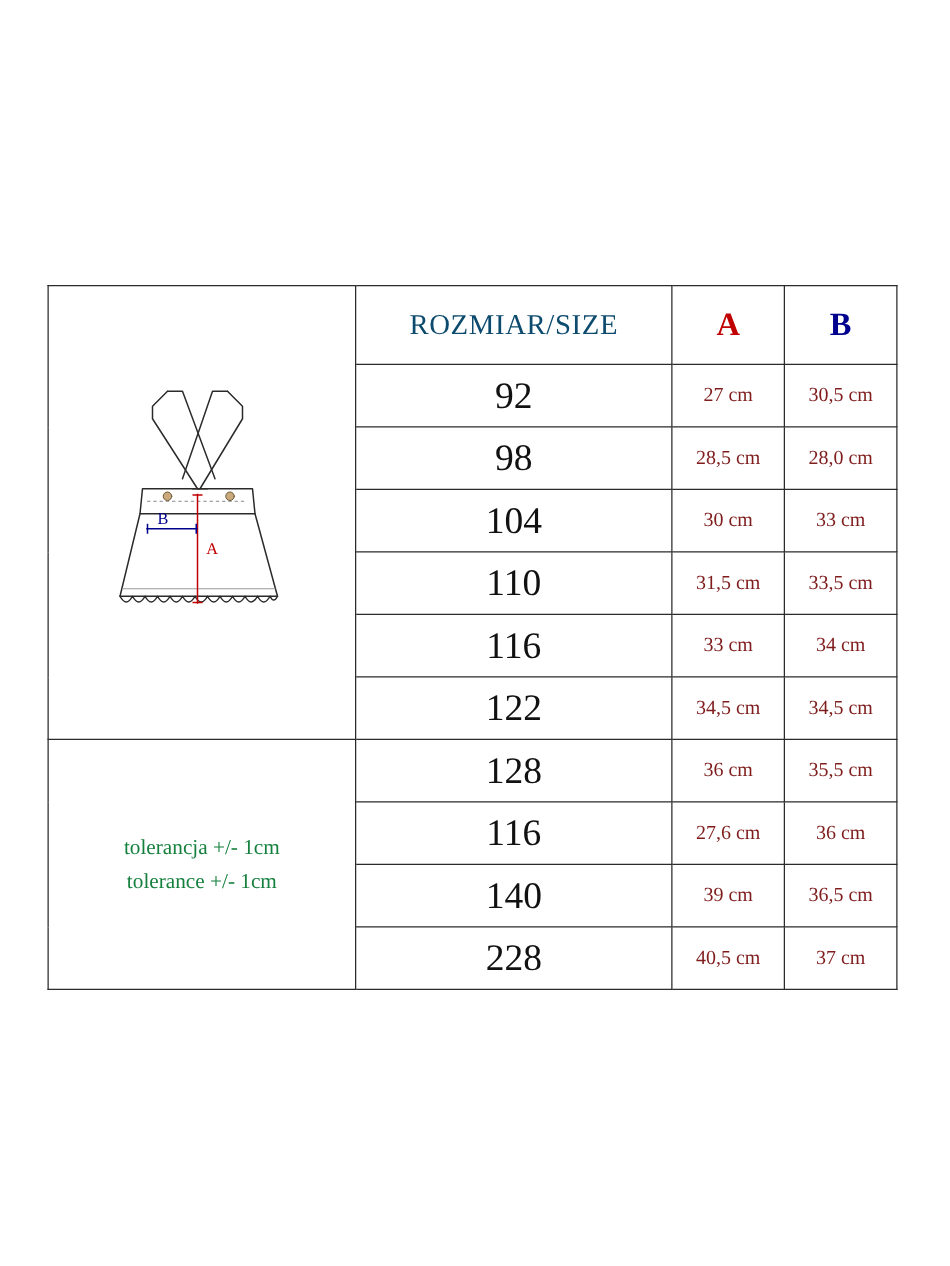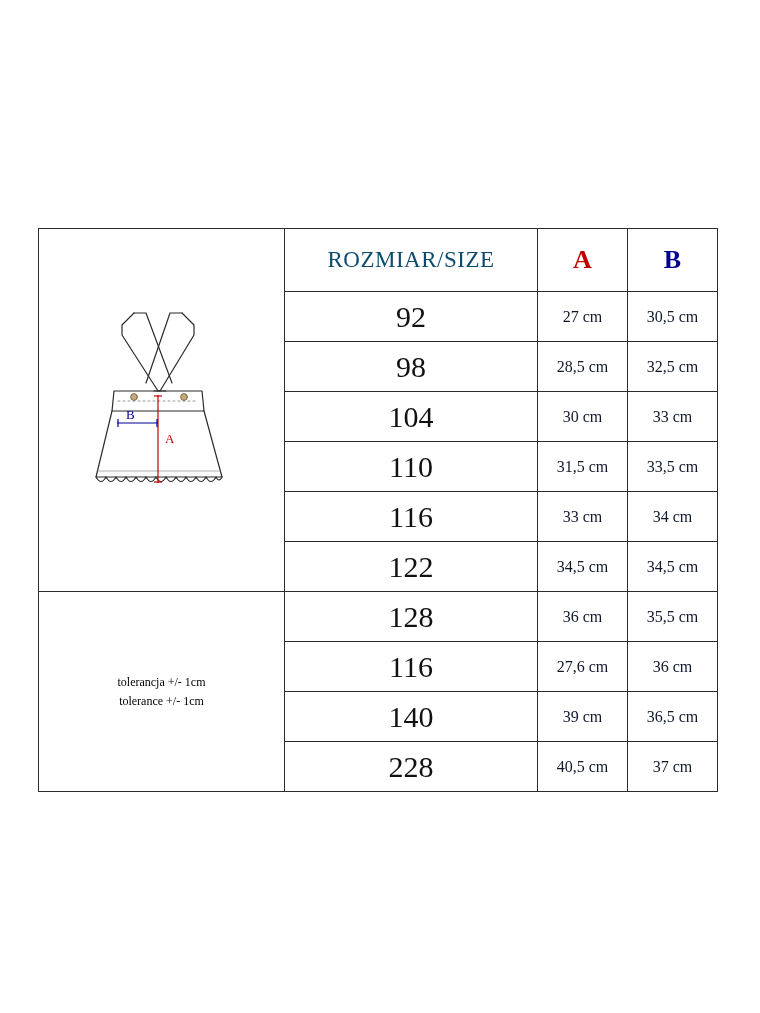--- a/index.html
+++ b/index.html
@@ -57,40 +57,40 @@
 
   
   .cell-size {
     font-size: 30px;
     height: 49px;
     color: #111;
     margin-left: 28px;
   }
   .cell-meas {
     font-size: 16px;
-    color: #0f172a;
+    color: #7f1d1d;
   }
 
   
   .illus-cell {
     padding: 0;
   }
   .illus-wrap {
     width: 100%;
     height: 100%;
     display: flex;
     align-items: center;
     justify-content: center;
   }
 
   
   .tolerance-cell {
-    font-size: 12px;
+    font-size: 17px;
     line-height: 1.55;
-    color: #000000;
+    color: #15803d;
     padding: 10px 0;
   }
   .tolerance-line { display: block; }
 
   .label-a { fill: #c00000; font-family: "Liberation Serif", serif; font-size: 13px; }
   .label-b { fill: #00008f; font-family: "Liberation Serif", serif; font-size: 13px; }
 </style>
 </head>
 <body>
 
@@ -153,21 +153,21 @@
     </tr>
 
     <tr>
       <td class="cell-size">92</td>
       <td class="cell-meas">27 cm</td>
       <td class="cell-meas">30,5 cm</td>
     </tr>
     <tr>
       <td class="cell-size">98</td>
       <td class="cell-meas">28,5 cm</td>
-      <td class="cell-meas">32,5 cm</td>
+      <td class="cell-meas">28,0 cm</td>
     </tr>
     <tr>
       <td class="cell-size">104</td>
       <td class="cell-meas">30 cm</td>
       <td class="cell-meas">33 cm</td>
     </tr>
     <tr>
       <td class="cell-size">110</td>
       <td class="cell-meas">31,5 cm</td>
       <td class="cell-meas">33,5 cm</td>

